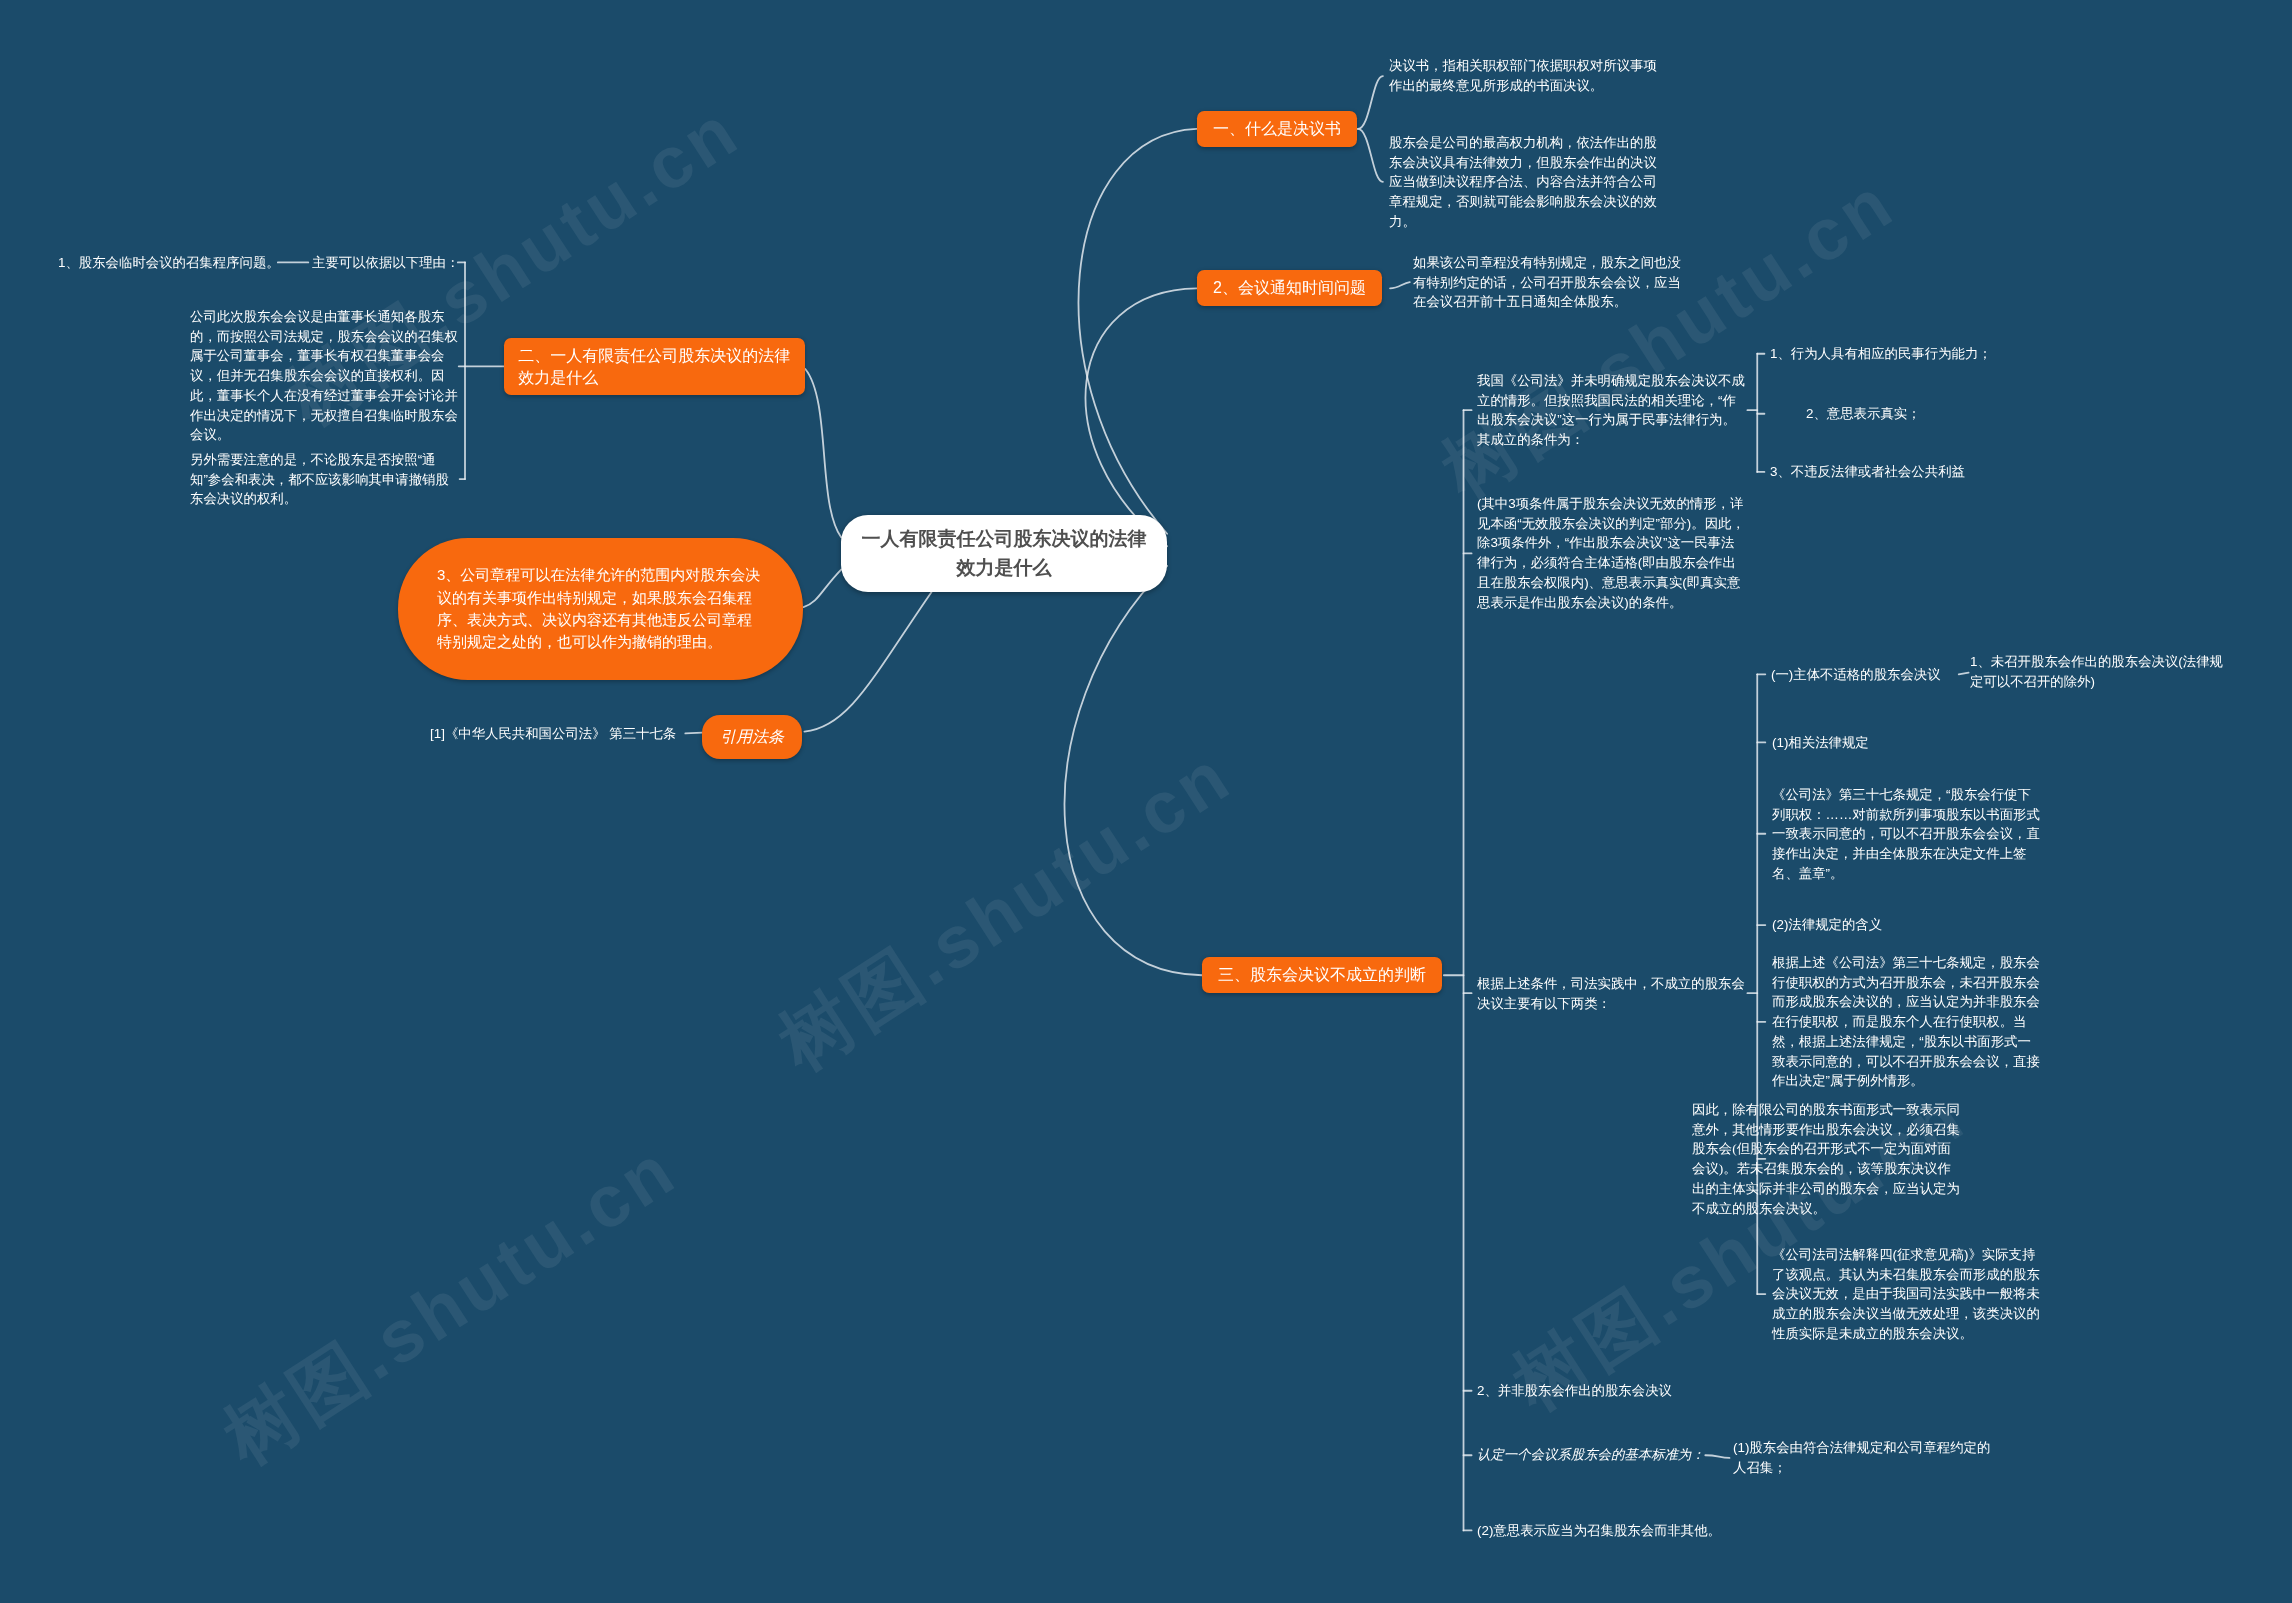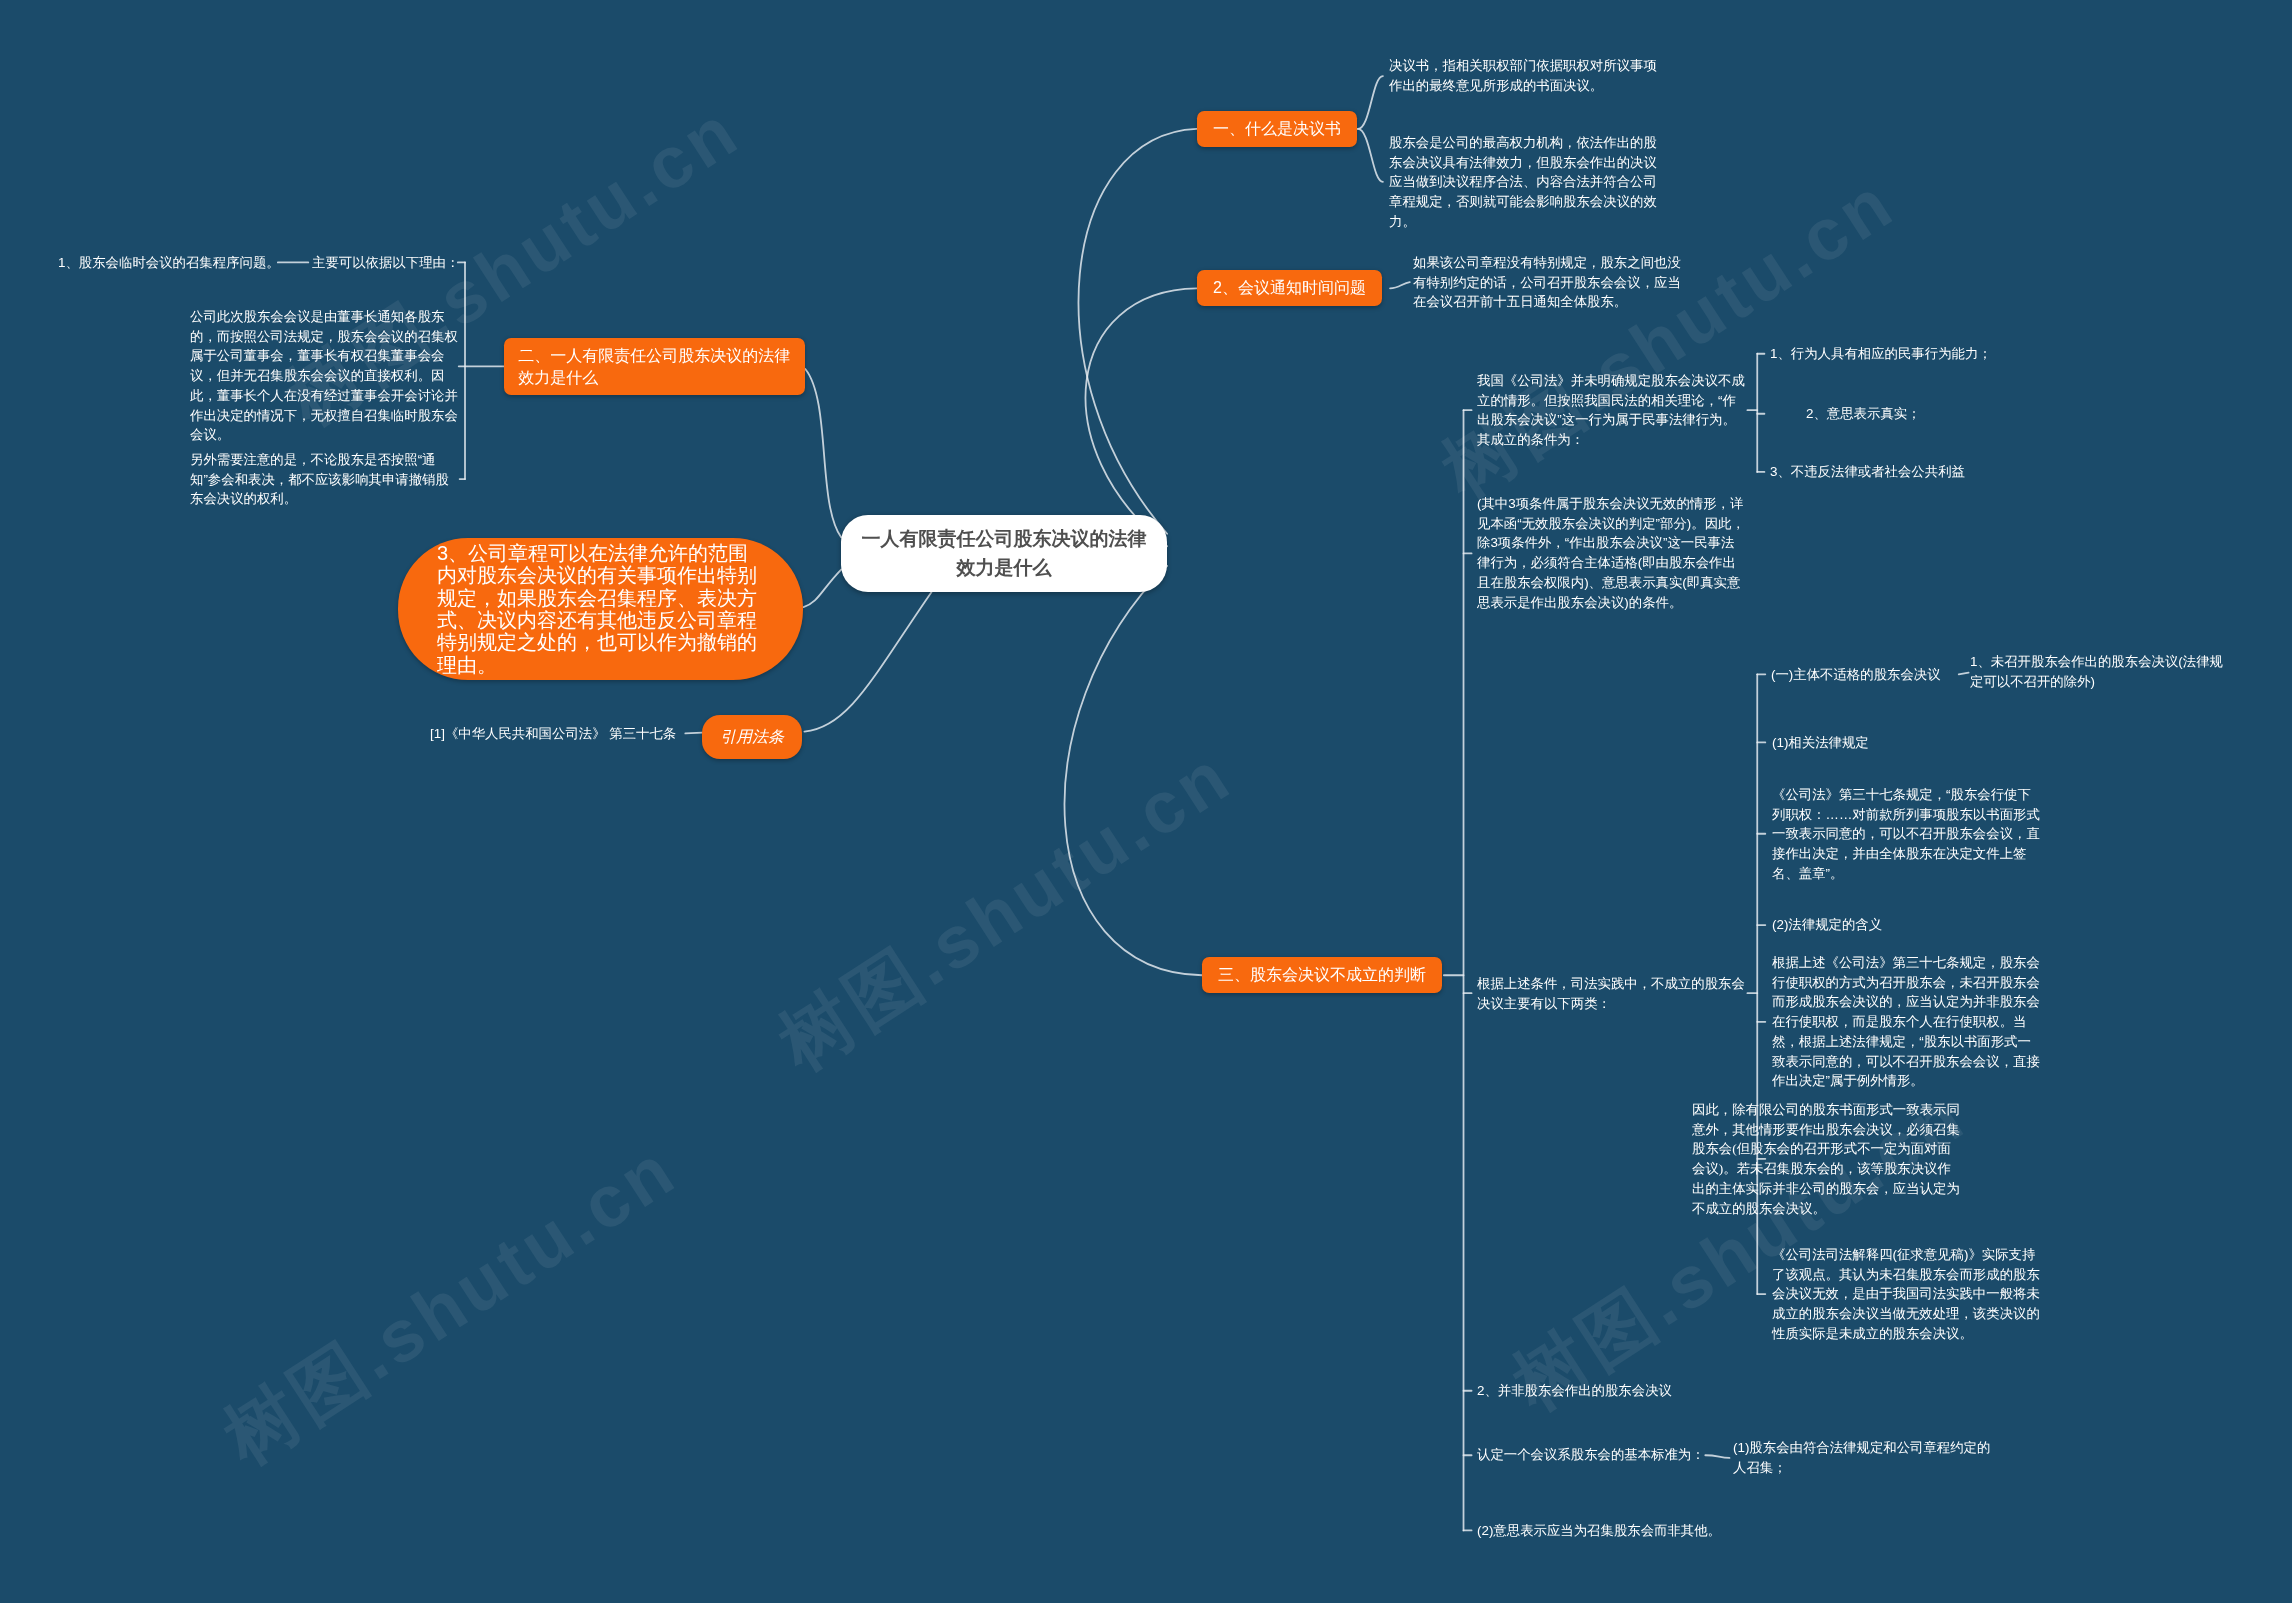--- a/index.html
+++ b/index.html
@@ -29,21 +29,21 @@
     font-size:16px;
     line-height:1.35;
     border-radius:7.2px;
     box-shadow:0 1.8px 4.5px rgba(0,0,0,.28);
   }
   .label { height:36px; padding:0 16px; white-space:nowrap; }
   .multiline { padding:7.2px 14.3px; }
   .bignode {
     border-radius:70px;
     padding:27px 39px;
-    font-size:20px;
+    font-size:15px;
     line-height:22.4px;
   }
   .pill { justify-content:center; border-radius:18px; }
   .center-node {
     position:absolute;
     background:#ffffff;
     color:#4f4f4f;
     border-radius:27px;
     display:flex;
     align-items:center;
@@ -150,16 +150,16 @@
 <div class="txt nowrap" style="left:1771px; top:665px;">(一)主体不适格的股东会决议</div>
 <div class="txt" style="left:1970px; top:652px; width:262px;">1、未召开股东会作出的股东会决议(法律规定可以不召开的除外)</div>
 <div class="txt nowrap" style="left:1772px; top:733px;">(1)相关法律规定</div>
 <div class="txt" style="left:1772px; top:785px; width:269px;">《公司法》第三十七条规定，“股东会行使下列职权：……对前款所列事项股东以书面形式一致表示同意的，可以不召开股东会会议，直接作出决定，并由全体股东在决定文件上签名、盖章”。</div>
 <div class="txt nowrap" style="left:1772px; top:915px;">(2)法律规定的含义</div>
 <div class="txt" style="left:1772px; top:953px; width:269px;">根据上述《公司法》第三十七条规定，股东会行使职权的方式为召开股东会，未召开股东会而形成股东会决议的，应当认定为并非股东会在行使职权，而是股东个人在行使职权。当然，根据上述法律规定，“股东以书面形式一致表示同意的，可以不召开股东会会议，直接作出决定”属于例外情形。</div>
 <div class="txt" style="left:1692px; top:1100px; width:269px;font-family:Liberation Serif, serif;">因此，除有限公司的股东书面形式一致表示同意外，其他情形要作出股东会决议，必须召集股东会(但股东会的召开形式不一定为面对面会议)。若未召集股东会的，该等股东决议作出的主体实际并非公司的股东会，应当认定为不成立的股东会决议。</div>
 <div class="txt" style="left:1772px; top:1245px; width:269px;">《公司法司法解释四(征求意见稿)》实际支持了该观点。其认为未召集股东会而形成的股东会决议无效，是由于我国司法实践中一般将未成立的股东会决议当做无效处理，该类决议的性质实际是未成立的股东会决议。</div>
 
 <div class="txt nowrap" style="left:1477px; top:1381px;">2、并非股东会作出的股东会决议</div>
-<div class="txt nowrap" style="left:1477px; top:1445px;">认定一个会议系股东会的基本标准为：</div>
+<div class="txt nowrap" style="left:1477px; top:1445px;font-style:italic;">认定一个会议系股东会的基本标准为：</div>
 <div class="txt" style="left:1733px; top:1438px; width:262px;">(1)股东会由符合法律规定和公司章程约定的人召集；</div>
 <div class="txt nowrap" style="left:1477px; top:1521px;">(2)意思表示应当为召集股东会而非其他。</div>
 
 
 </body></html>

